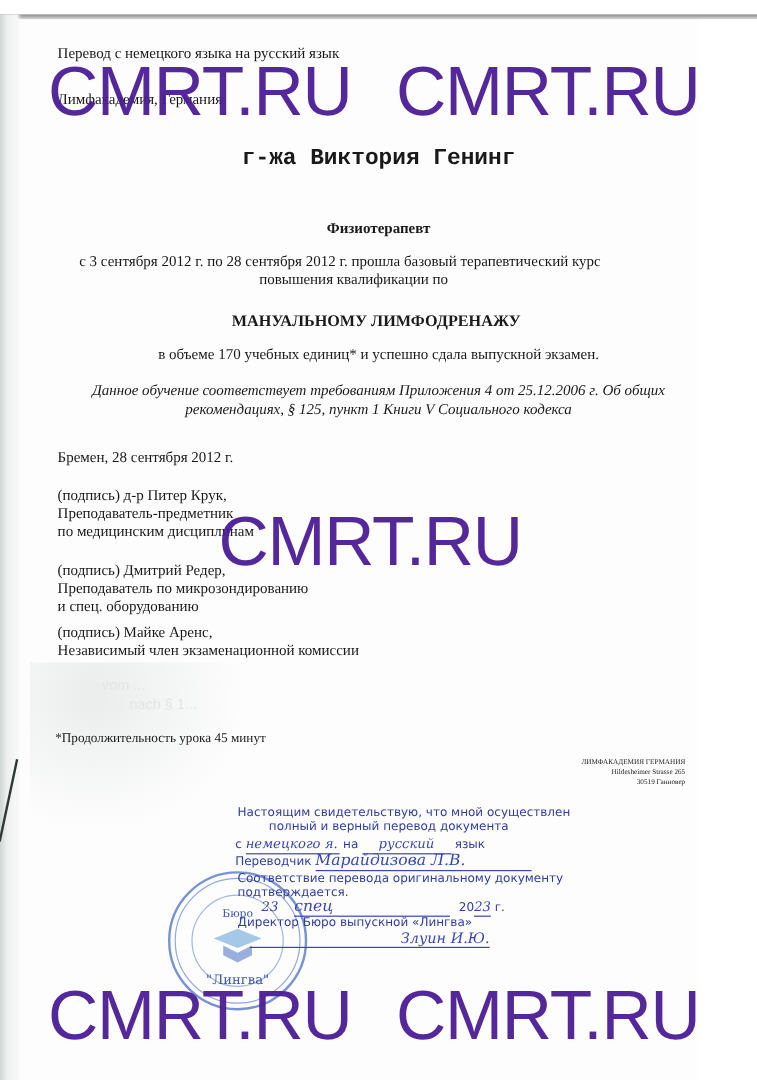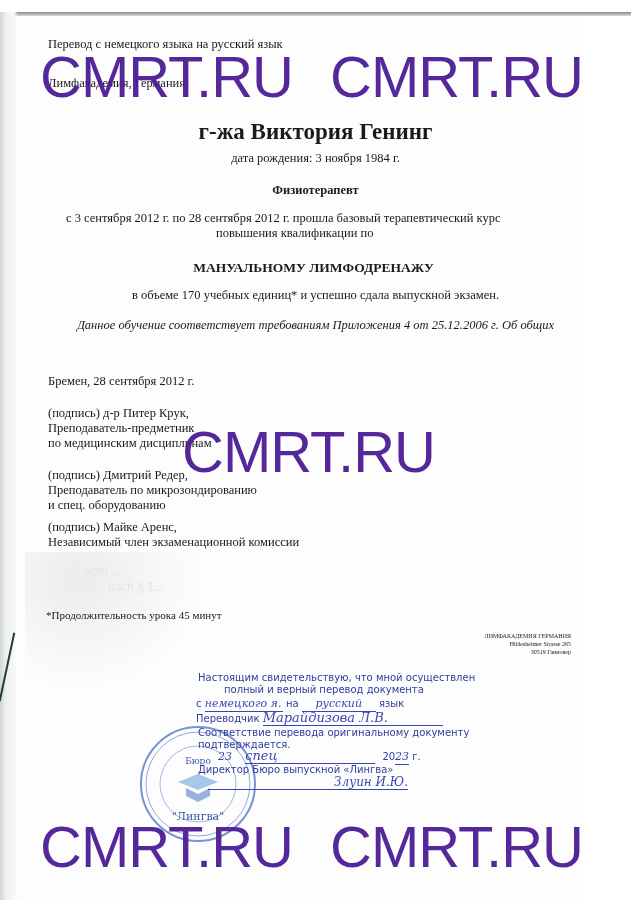--- a/index.html
+++ b/index.html
@@ -42,28 +42,28 @@
 
 <div class="page">
   <div class="top-edge"></div>
   <div class="left-edge"></div>
   <div class="fold"></div>
   <div class="crease"></div>
 
   <div class="t" style="left:48px; top:25px;">Перевод с немецкого языка на русский язык</div>
   <div class="t" style="left:48px; top:64px;">Лимфакадемия, Германия</div>
 
-  <div class="t center bold" style="top:110px; font-size:23px; line-height:20px;">г-жа Виктория Генинг</div>
-  <div class="t center" style="top:139px;">дата рождения: 3 ноября 1984 г.</div>
+  <div class="t center bold" style="top:110px; font-size:19px; line-height:20px;font-family:Liberation Mono, monospace;">г-жа Виктория Генинг</div>
   <div class="t center bold" style="top:171px;">Физиотерапевт</div>
   <div class="t" style="left:66px; top:199px;">с 3 сентября 2012 г. по 28  сентября 2012 г. прошла базовый терапевтический курс</div>
   <div class="t" style="left:216px; top:214px;">повышения квалификации по</div>
   <div class="t center bold" style="top:248px; font-size:13.5px; left:-2px;">МАНУАЛЬНОМУ ЛИМФОДРЕНАЖУ</div>
   <div class="t center" style="top:276px;">в объеме 170 учебных единиц* и успешно сдала выпускной экзамен.</div>
   <div class="t center ital" style="top:306px;">Данное обучение соответствует требованиям Приложения 4 от 25.12.2006 г. Об общих</div>
+  <div class="t center ital" style="top:322px;">рекомендациях, § 125, пункт 1 Книги V Социального кодекса</div>
 
   <div class="t" style="left:48px; top:362px;">Бремен, 28 сентября 2012 г.</div>
 
   <div>
     <div class="t" style="left:48px; top:394px;">(подпись) д-р Питер Крук,</div>
     <div class="t" style="left:48px; top:409px;">Преподаватель-предметник</div>
     <div class="t" style="left:48px; top:424px;">по медицинским дисциплинам</div>
   </div>
   <div>
     <div class="t" style="left:48px; top:456px;">(подпись) Дмитрий Редер,</div>

